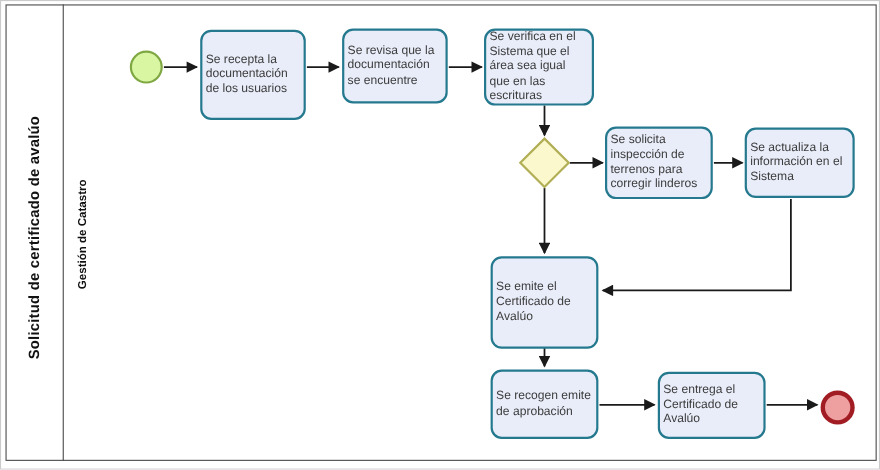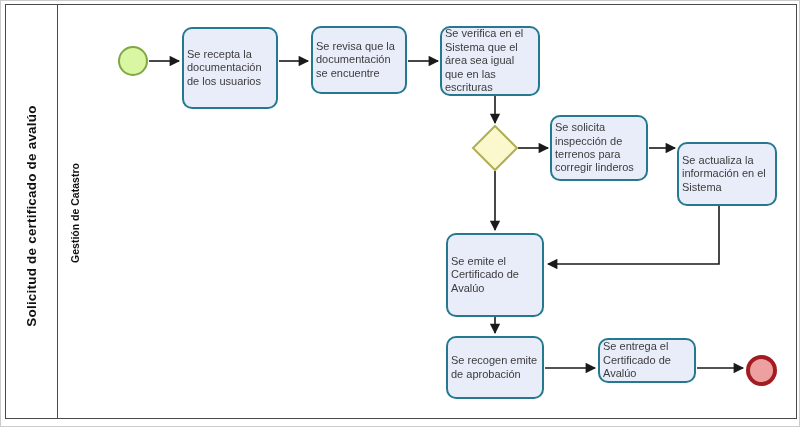--- a/index.html
+++ b/index.html
@@ -116,18 +116,18 @@
     <polygon points="494,125 516,147 494,169 472,147" fill="#fbf8cd" stroke="#b1ae55" stroke-width="2"></polygon>
   </svg>
 
   <div class="event event-start"></div>
   <div class="event event-end"></div>
 
   <div class="task" style="left:181px; top:26px; width:96px; height:82px;">Se recepta la documentación de los usuarios</div>
   <div class="task" style="left:310px; top:25px; width:96px; height:68px;">Se revisa que la documentación se encuentre</div>
   <div class="task" style="left:439px; top:25px; width:100px; height:70px;">Se verifica en el Sistema que el área sea igual que en las escrituras</div>
   <div class="task" style="left:549px; top:114px; width:98px; height:66px;">Se solicita inspección de terrenos para corregir linderos</div>
-  <div class="task" style="left:676px; top:115px; width:100px; height:64px;margin-top:26px;">Se actualiza la información en el Sistema</div>
+  <div class="task" style="left:676px; top:115px; width:100px; height:64px;">Se actualiza la información en el Sistema</div>
   <div class="task" style="left:445px; top:232px; width:98px; height:84px;">Se emite el Certificado de Avalúo</div>
   <div class="task" style="left:445px; top:335px; width:98px; height:63px;">Se recogen emite de aprobación</div>
-  <div class="task" style="left:597px; top:337px; width:98px; height:45px;">Se entrega el Certificado de Avalúo</div>
+  <div class="task" style="left:597px; top:337px; width:98px; height:61px;">Se entrega el Certificado de Avalúo</div>
 
 </div>
 
 </body></html>

